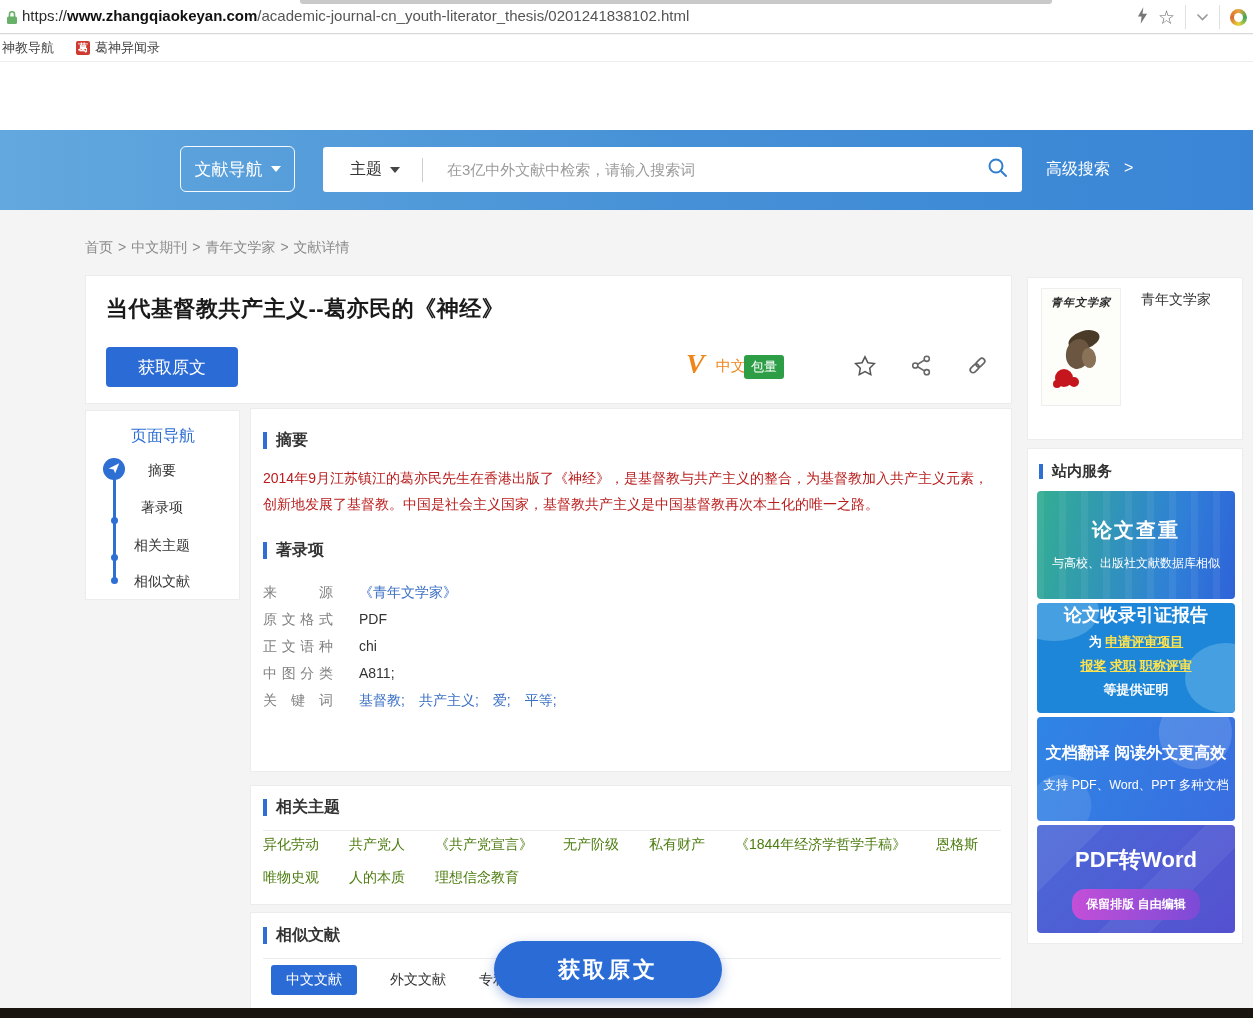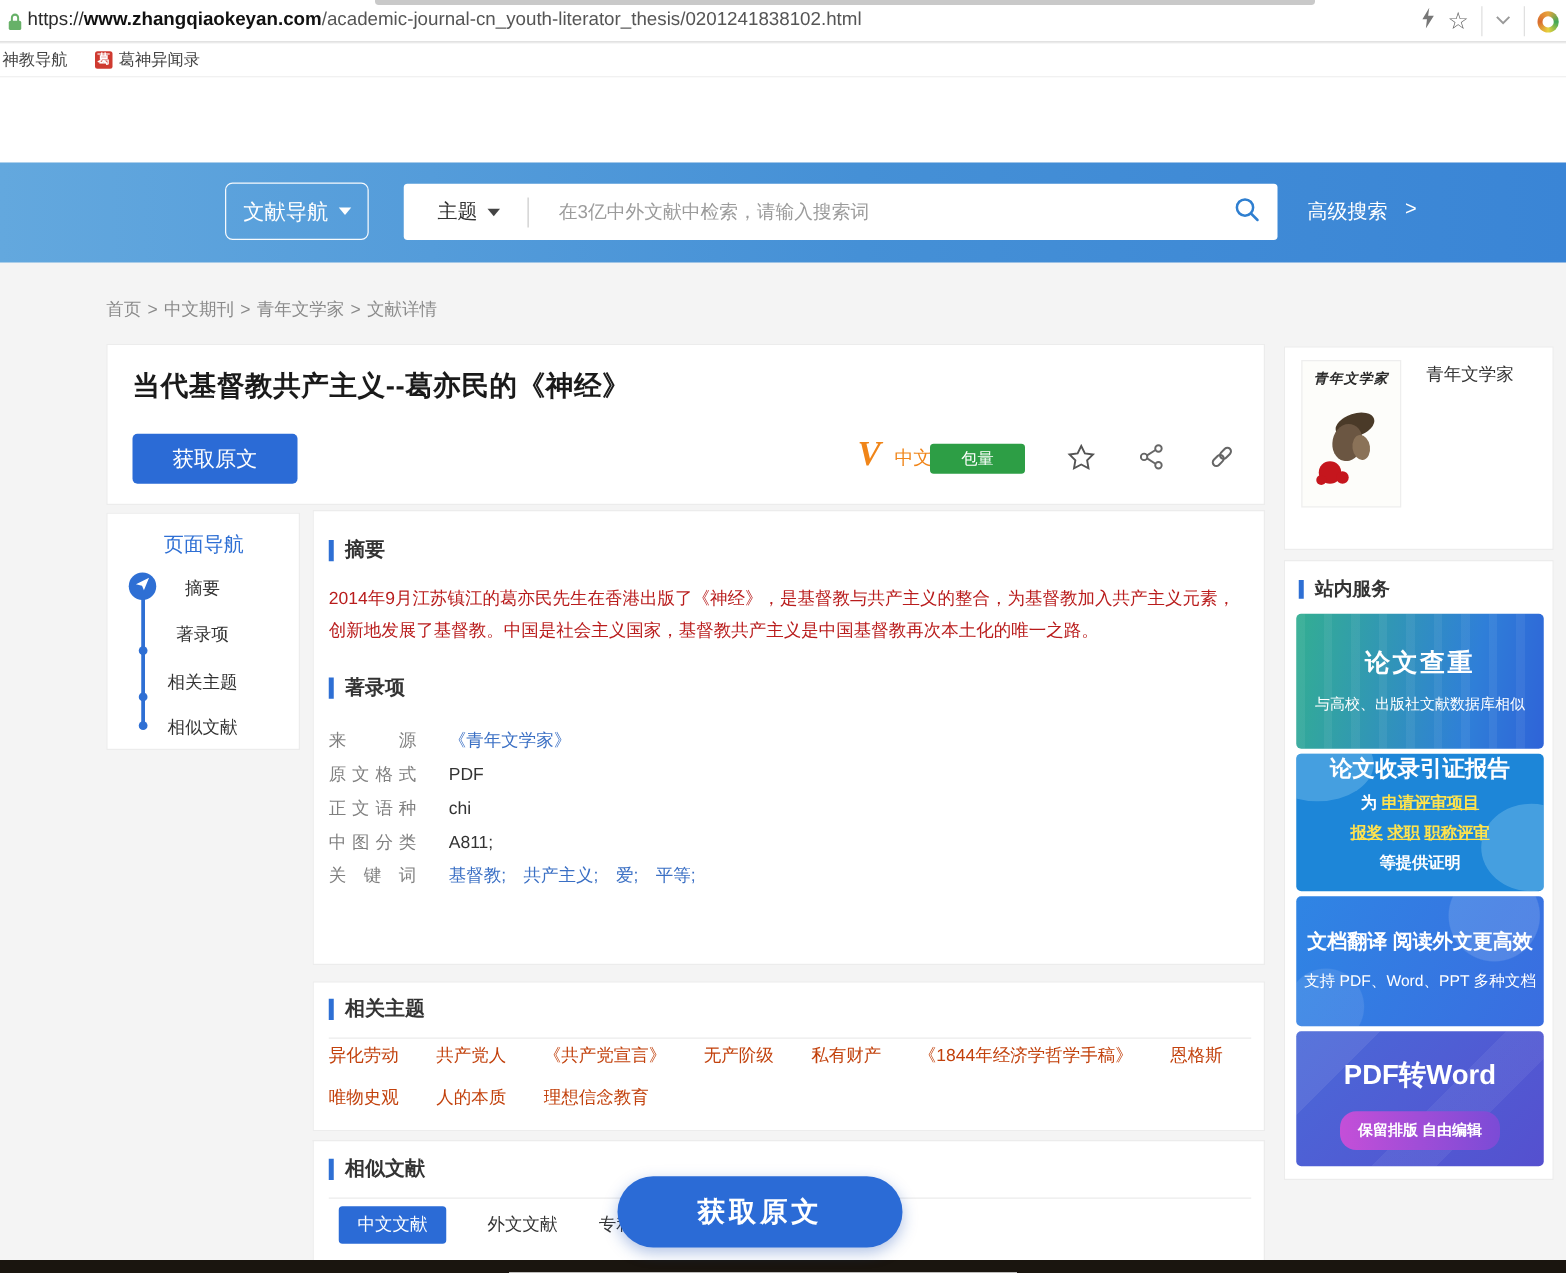--- a/index.html
+++ b/index.html
@@ -57,21 +57,21 @@
   .breadcrumb .crumb { cursor:pointer; }
 
   
   .card { position:absolute; background:#fff; border:1px solid #ececec; }
   .title-card { left:85px; top:275px; width:927px; height:129px; }
   .page-title { position:absolute; left:20px; top:18px; font-size:22px; font-weight:bold; color:#1a1a1a; letter-spacing:.5px; }
   .get-btn { position:absolute; left:20px; top:71px; width:132px; height:40px; background:#2b6bd6; color:#fff; font-size:17px; border:none; border-radius:4px; cursor:pointer; }
   .lang-mark { position:absolute; left:600px; top:74px; display:flex; align-items:flex-end; cursor:default; }
   .lang-v { color:#f08519; font-family:"Liberation Serif",serif; font-style:italic; font-weight:bold; font-size:28px; line-height:1; }
   .lang-zh { color:#f08519; font-size:15px; margin-left:11px; margin-bottom:2px; }
-  .pkg-badge { position:absolute; left:658px; top:79px; background:#2d9e45; color:#fff; font-size:13px; border-radius:3px; padding:3px 25px; }
+  .pkg-badge { position:absolute; left:658px; top:79px; background:#2d9e45; color:#fff; font-size:13px; border-radius:3px; padding:3px 7px; }
   .action-icons { position:absolute; right:22px; top:78px; display:flex; gap:33px; }
   .action-icons .aicon { cursor:pointer; }
 
   
   .pagenav-card { left:85px; top:410px; width:155px; height:190px; }
   .pagenav-title { position:absolute; left:45px; top:15px; font-size:16px; color:#2e6fd4; }
   .timeline { position:absolute; left:27px; top:48px; width:3px; height:122px; background:#2e6fd4; }
   .pn-active-node { position:absolute; left:17px; top:47px; width:22px; height:22px; border-radius:50%; background:#2e6fd4; display:flex; align-items:center; justify-content:center; }
   .pn-dot { position:absolute; left:25px; width:7px; height:7px; border-radius:50%; background:#2e6fd4; }
   .pn-label { position:absolute; font-size:14px; color:#333; cursor:pointer; }
@@ -90,21 +90,21 @@
   .rec-row { height:27px; line-height:27px; font-size:14px; display:flex; }
   .rec-label { display:inline-block; width:70px; color:#808080; text-align:justify; text-align-last:justify; }
   .rec-val { margin-left:26px; color:#333; display:flex; gap:0; white-space:nowrap; }
   .blue-link { color:#3a6fc4; cursor:pointer; }
   .kw-link { color:#3a6fc4; cursor:pointer; margin-right:14px; }
 
   
   .topics-card { left:250px; top:785px; width:762px; height:120px; }
   .topics-head { position:absolute; left:12px; top:11px; width:738px; padding-bottom:12px; border-bottom:1px solid #ececec; }
   .topics-list { position:absolute; left:12px; top:50px; width:730px; display:flex; flex-wrap:wrap; column-gap:30px; row-gap:15px; }
-  .topic { font-size:14px; color:#c2410c; cursor:pointer; }
+  .topic { font-size:14px; color:#4d7c0f; cursor:pointer; }
 
   
   .similar-card { left:250px; top:912px; width:762px; height:96px; border-bottom:none; }
   .sim-head { position:absolute; left:12px; top:12px; width:738px; padding-bottom:12px; border-bottom:1px solid #ececec; }
   .sim-tabs { position:absolute; left:20px; top:52px; display:flex; align-items:center; gap:33px; }
   .sim-tab { font-size:14px; color:#333; cursor:pointer; }
   .sim-tab.active { background:#2b6bd6; color:#fff; border-radius:3px; padding:6px 15px; }
 
   
   .float-pill { position:absolute; left:494px; top:941px; width:228px; height:57px; background:#2b6bd6; border:none; border-radius:29px; color:#fff; font-size:22px; font-weight:bold; letter-spacing:3px; cursor:pointer; box-shadow:0 4px 12px rgba(30,80,180,.35); z-index:5; }

